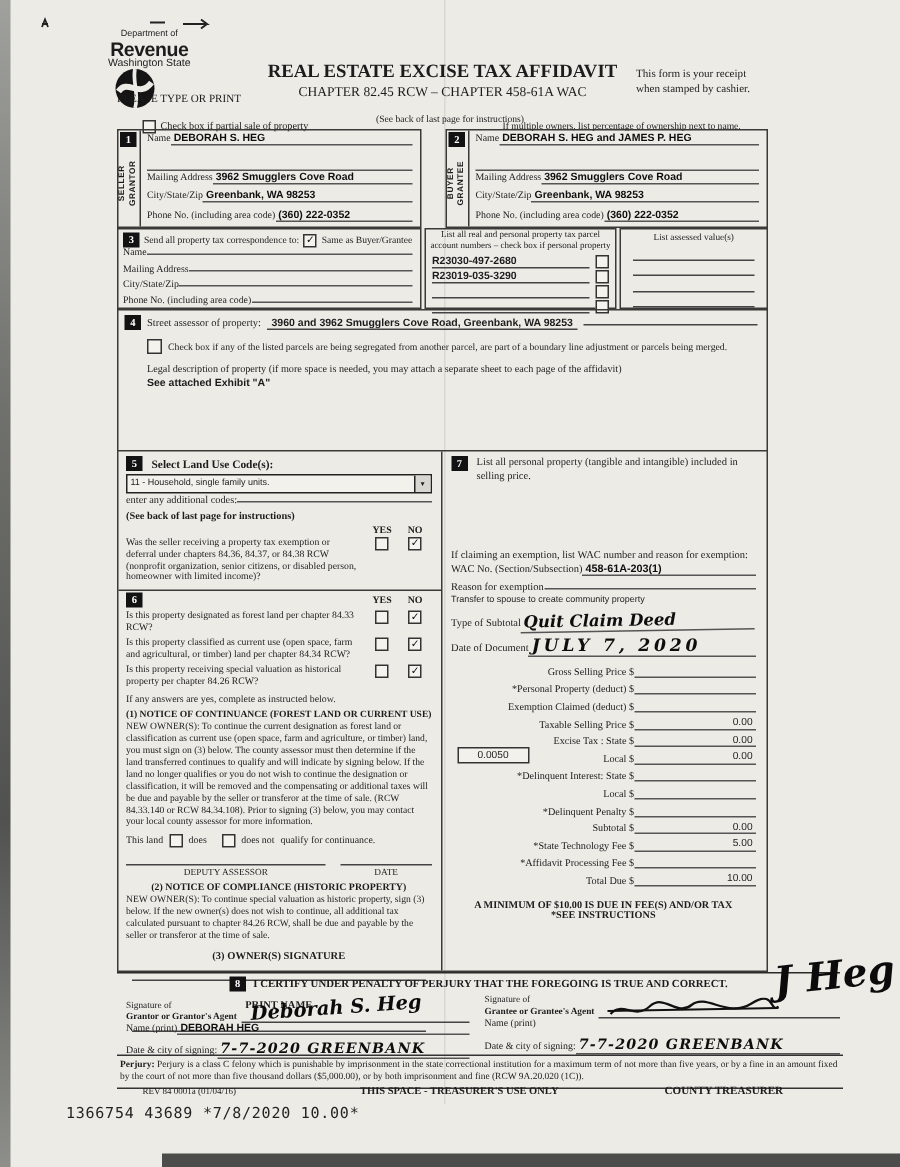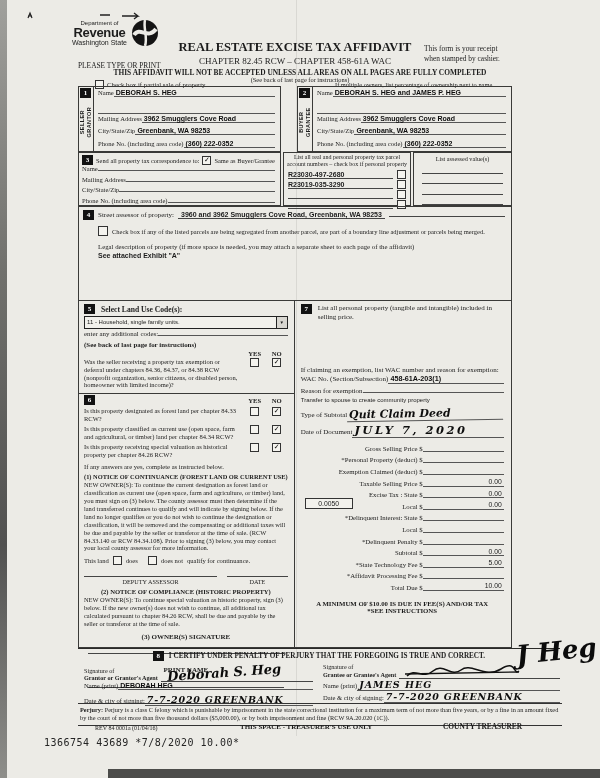--- a/index.html
+++ b/index.html
@@ -53,21 +53,21 @@
 <div class="page">
 
   <div class="abs left-strip"></div>
   <div class="abs bottom-strip"></div>
   <div class="abs fold"></div>
   <svg class="abs" style="left:22px;top:8px;" width="140" height="16">
     <path class="penmark" d="M6 10 l2 -5 l2 5 m-4 -2 h4" stroke-width="1.2"></path>
     <path class="penmark" d="M78 7 h10 M100 8 h16 l-4 -3 m4 3 l-4 3" stroke-width="1.3"></path>
   </svg>
 
-  <div class="abs" style="left:72px;top:20px;display:flex;align-items:flex-start;">
+  <div class="abs" style="left:72px;top:20px;display:flex;align-items:flex-start;flex-direction:column;">
     <div style="text-align:center;">
       <div class="sans" style="font-size:6px;">Department of</div>
       <div class="sans b" style="font-size:13px;letter-spacing:-.3px;line-height:1;">Revenue</div>
       <div class="sans" style="font-size:7px;">Washington State</div>
     </div>
     <svg width="30" height="30" style="margin-left:3px;margin-top:-2px;">
       <circle cx="15" cy="15" r="13" fill="#141414"></circle>
       <path d="M4 17 C10 8, 18 22, 26 11" stroke="#ecebe6" stroke-width="4" fill="none"></path>
       <path d="M15 2 C13 10, 18 19, 15 28" stroke="#ecebe6" stroke-width="2.5" fill="none"></path>
     </svg>
@@ -77,21 +77,20 @@
     <div class="b" style="font-size:12.5px;">REAL ESTATE EXCISE TAX AFFIDAVIT</div>
     <div style="font-size:9px;margin-top:1px;text-align:center;">CHAPTER 82.45 RCW – CHAPTER 458-61A WAC</div>
   </div>
 
   <div class="abs" style="left:424px;top:44px;width:95px;font-size:7.4px;line-height:1.35;">
     <div>This form is your receipt</div>
     <div>when stamped by cashier.</div>
   </div>
 
   <div class="abs" style="left:78px;top:61px;font-size:7.4px;">PLEASE TYPE OR PRINT</div>
-  <div class="abs ctr b" style="left:80px;top:67.5px;width:440px;font-size:7.4px;">THIS AFFIDAVIT WILL NOT BE ACCEPTED UNLESS ALL AREAS ON ALL PAGES ARE FULLY COMPLETED</div>
   <div class="abs ctr" style="left:80px;top:75.5px;width:440px;font-size:6.4px;">(See back of last page for instructions)</div>
 
   <div class="abs" style="left:95px;top:80px;display:flex;align-items:center;gap:3px;">
     <span class="cb"></span>
     <span style="font-size:6.8px;">Check box if partial sale of property</span>
   </div>
   <div class="abs" style="left:335px;top:81px;font-size:6.4px;">If multiple owners, list percentage of ownership next to name.</div>
 
   <div class="fbox" style="left:78px;top:86px;width:203px;height:66px;">
     <div class="vbar">
@@ -443,21 +442,20 @@
           </div>
           <div class="sigline" style="flex:1;margin-left:3px;position:relative;height:14px;">
             <svg width="120" height="16" style="position:absolute;left:4px;bottom:-3px;">
               <path d="M4 11 C12 2,20 15,30 6 S48 13,58 5 S82 14,98 4 S110 11,116 6" stroke="#111" stroke-width="1.5" fill="none"></path>
               <path d="M2 9 L116 7" stroke="#111" stroke-width="1.3" fill="none"></path>
             </svg>
           </div>
         </div>
         <div class="fl" style="height:12px;">
             <span class="lab">Name (print)</span>
-          <span class="val hw" style="font-size:9.5px;font-family:'DejaVu Serif',serif;letter-spacing:1px;">JAMES HEG</span>
           </div>
         <div class="fl" style="height:13px;">
             <span class="lab">Date &amp; city of signing:</span>
           <span class="val hw" style="font-size:9.5px;font-family:'DejaVu Serif',serif;letter-spacing:.8px;">7-7-2020   GREENBANK</span>
           </div>
       </div>
     </div>
   </div>
 
   <div class="abs hw" style="left:516px;top:636px;font-size:26px;transform:rotate(-6deg);">J Heg</div>

